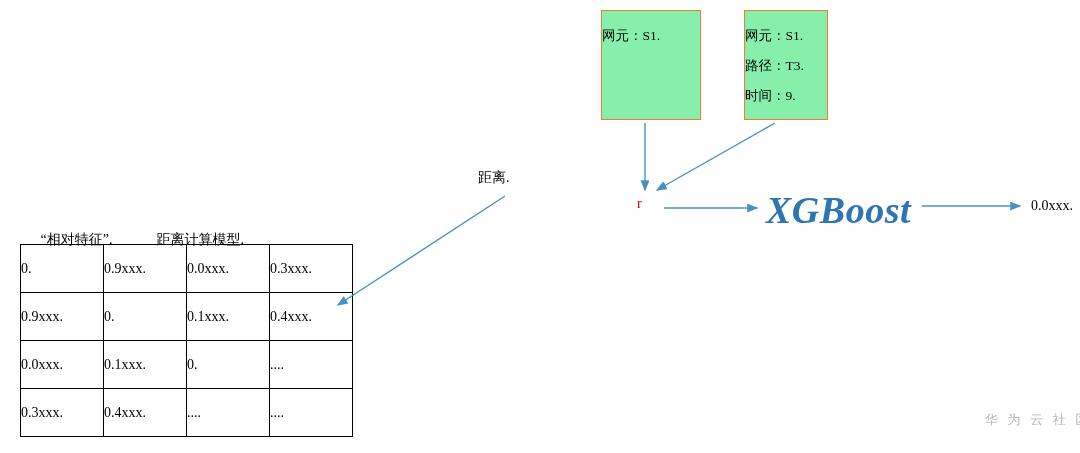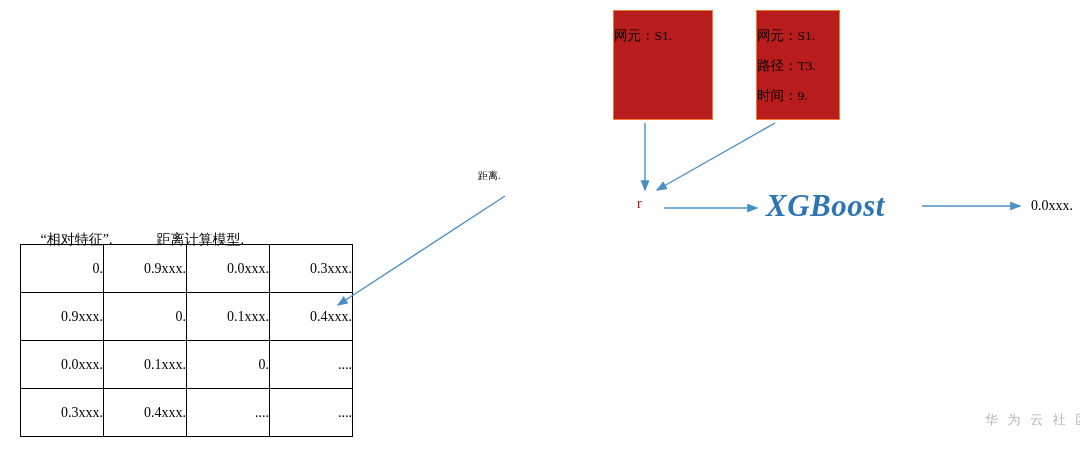--- a/index.html
+++ b/index.html
@@ -34,21 +34,21 @@
     border-collapse: collapse;
     font-family: "Liberation Serif", serif;
     font-size: 14px;
     color: #000;
     background: #fff;
   }
   #matrix-table td {
     border: 1px solid #000;
     width: 82px;
     height: 47px;
-    text-align: right;
+    text-align: left;
     vertical-align: middle;
     padding: 0;
   }
   #matrix-table tr.header-row td {
     height: 14px;
     border: none;
     position: relative;
   }
   .hdr-wrap {
     position: absolute;
@@ -92,37 +92,36 @@
     border-left: 1px solid #000;
     border-right: 1px solid #000;
     background: #fff;
   }
 
   
   #distance-label {
     position: absolute;
     left: 478px;
     top: 169px;
-    font-size: 10px;
+    font-size: 14px;
     color: #000;
     white-space: nowrap;
   }
 
   
   .record-box {
     position: absolute;
     border: 1.5px solid #ED7D31;
-    background: #b91c1c;
+    background: #86efac;
     box-sizing: border-box;
     padding: 10px 0;
     font-size: 13.5px;
     line-height: 30px;
     color: #000;
     white-space: nowrap;
-    margin-left: 12px;
   }
   #record-box-1 {
     left: 601px;
     top: 10px;
     width: 100px;
     height: 110px;
   }
   #record-box-2 {
     left: 744px;
     top: 10px;
@@ -141,21 +140,21 @@
   }
 
   
   #xgboost-label {
     position: absolute;
     left: 766px;
     top: 188px;
     font-family: "Liberation Serif", serif;
     font-style: italic;
     font-weight: bold;
-    font-size: 31px;
+    font-size: 38px;
     color: #2E75B6;
     letter-spacing: 0.5px;
     white-space: nowrap;
   }
 
   
   #output-value {
     position: absolute;
     left: 1031px;
     top: 198px;

